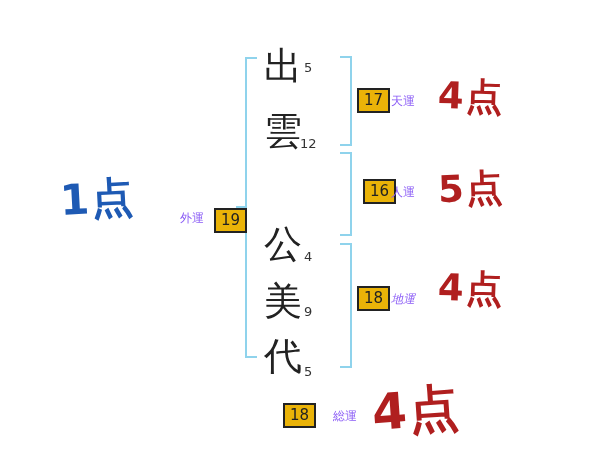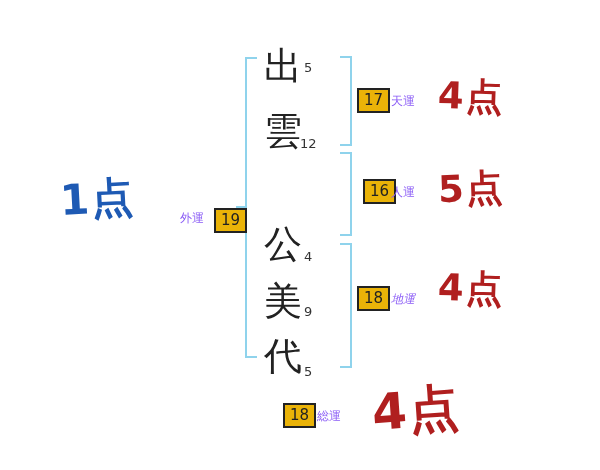--- a/index.html
+++ b/index.html
@@ -77,21 +77,21 @@
   <div class="numbox" style="left:363px;top:179px;">16</div>
   <div class="boxlabel" style="left:391px;top:186px;">人運</div>
 
   <div class="numbox" style="left:357px;top:286px;">18</div>
   <div class="boxlabel" style="left:391px;top:293px;font-style:italic;">地運</div>
 
   <div class="boxlabel" style="left:180px;top:212px;">外運</div>
   <div class="numbox" style="left:214px;top:208px;">19</div>
 
   <div class="numbox" style="left:283px;top:403px;">18</div>
-  <div class="boxlabel" style="left:317px;top:410px;">総運</div>
+  <div class="boxlabel" style="left:333px;top:410px;">総運</div>
 
   <div class="score blue" style="left:60px;top:178px;font-size:42px;transform:rotate(-3deg);">1点</div>
   <div class="score red" style="left:438px;top:78px;font-size:37px;transform:rotate(2deg);">4点</div>
   <div class="score red" style="left:438px;top:170px;font-size:37px;transform:rotate(-2deg);">5点</div>
   <div class="score red" style="left:438px;top:270px;font-size:37px;transform:rotate(2deg);">4点</div>
   <div class="score red" style="left:372px;top:385px;font-size:50px;transform:rotate(-4deg);">4点</div>
 
 </div>
 
 </body></html>

